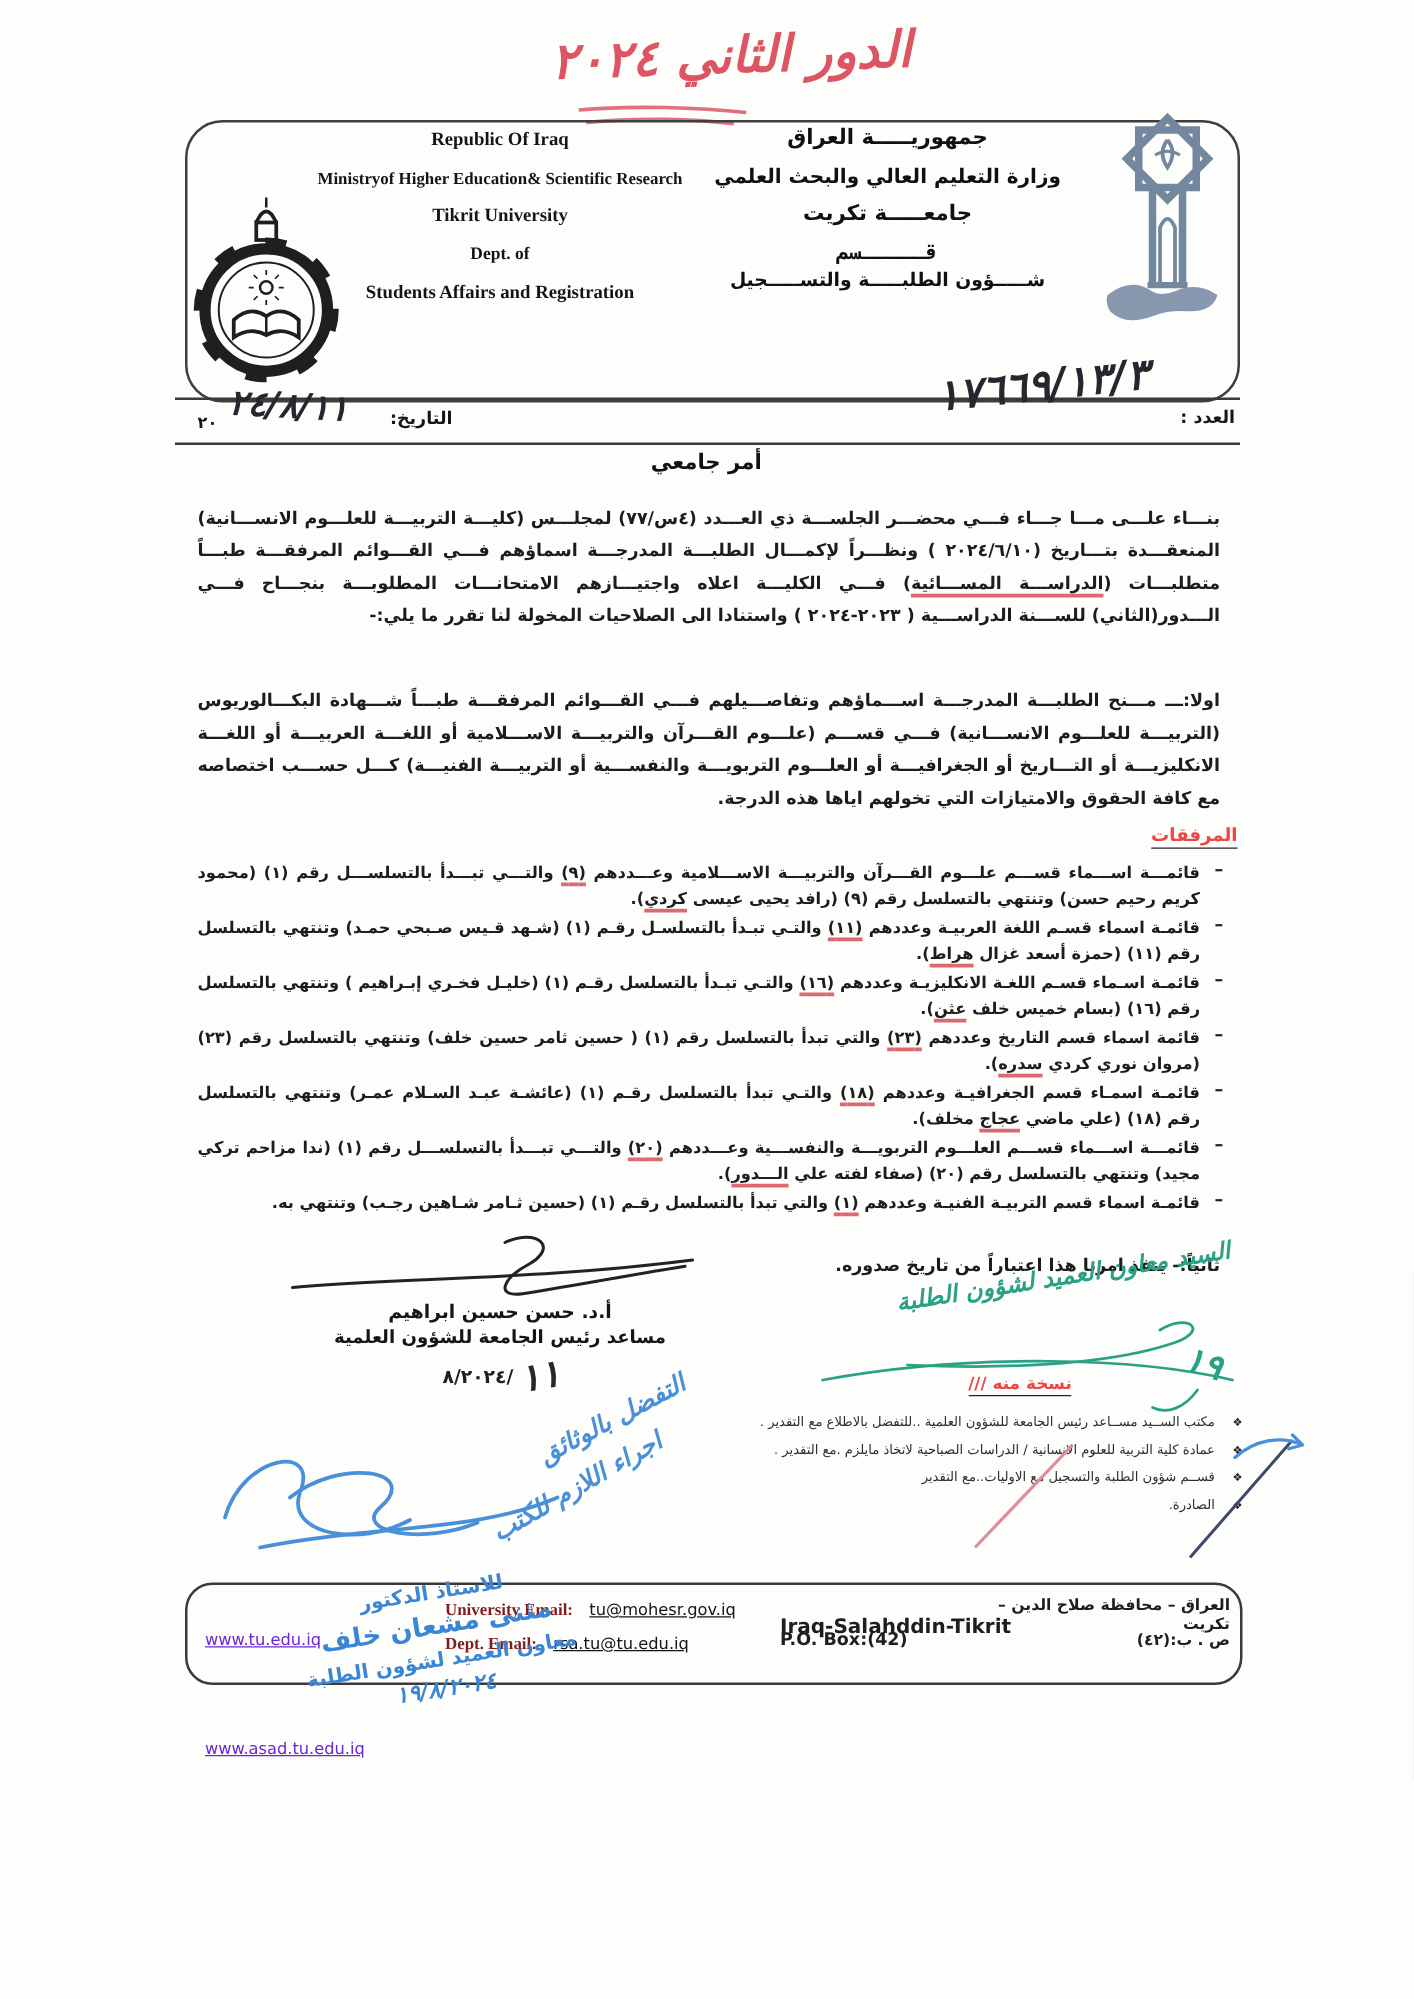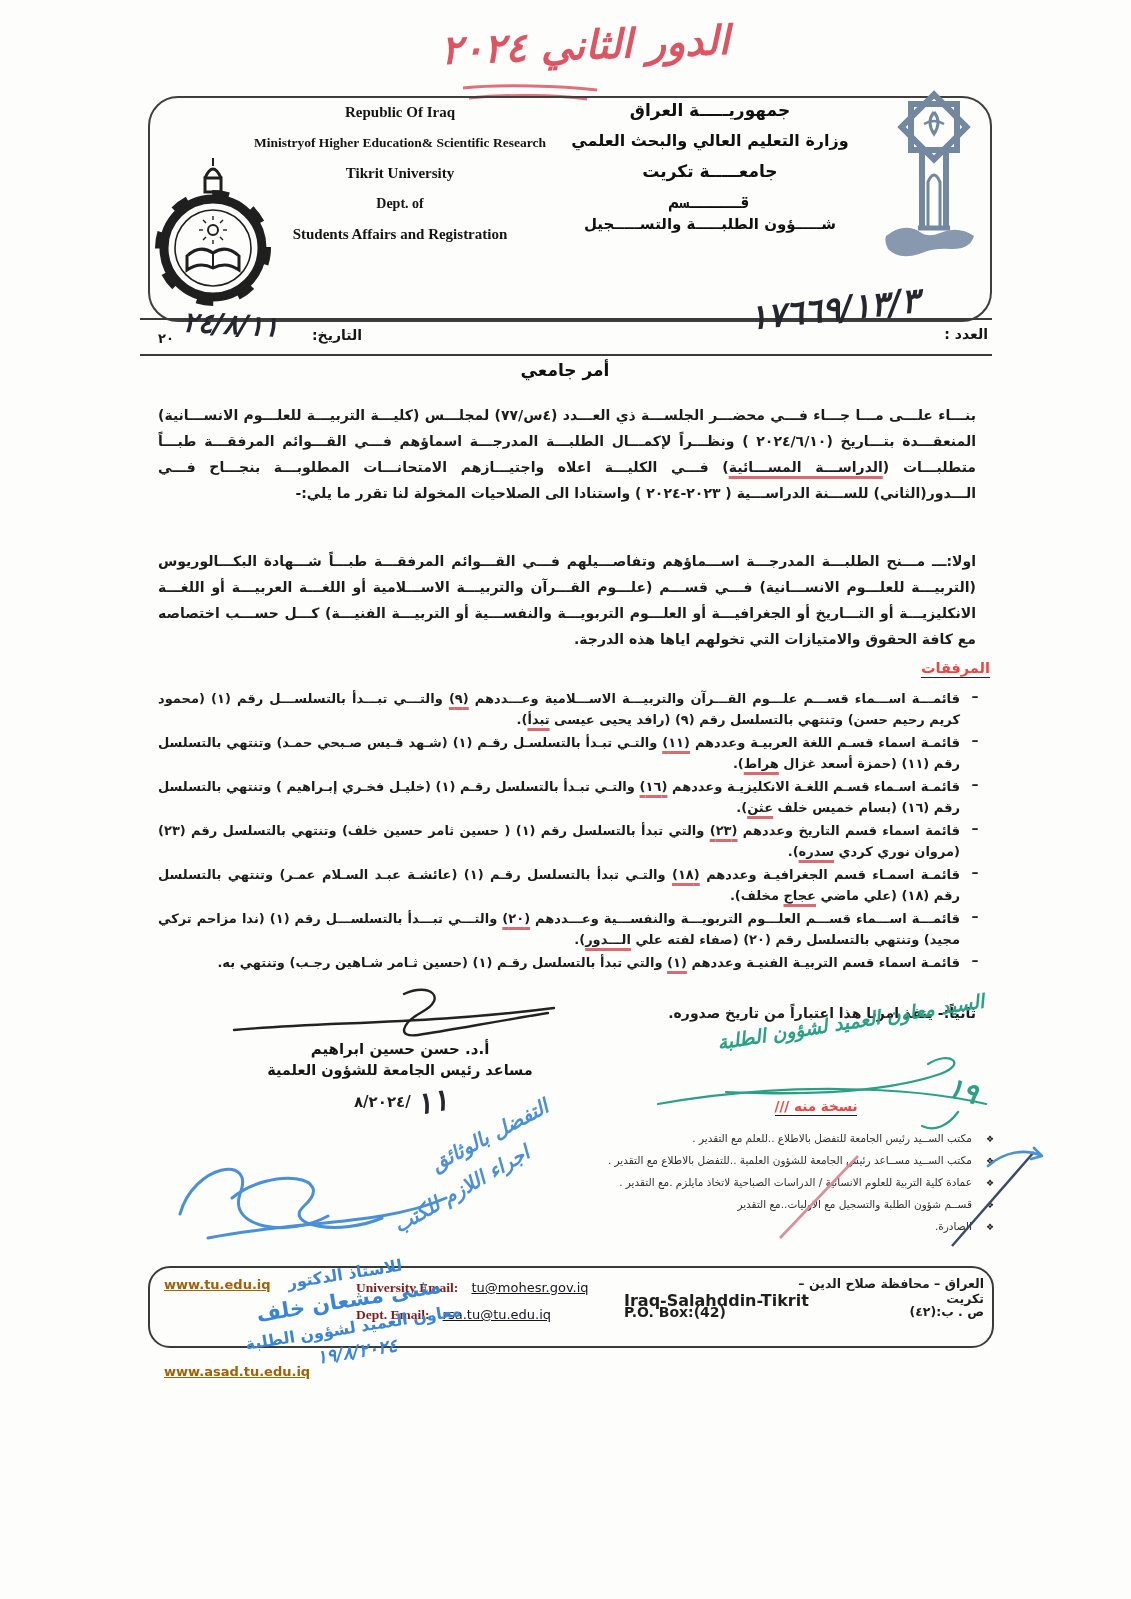--- a/index.html
+++ b/index.html
@@ -37,21 +37,21 @@
 
   .sig-line{font-weight:bold;text-align:center;color:#151515;}
 
   .green-ink{color:#2aa185;}
   .blue-ink{color:#4a90d9;}
 
   .copy-item{direction:rtl;font-size:10.5px;line-height:21px;color:#2e2e2e;text-align:right;}
   .copy-item .diamond{font-size:9px;margin-left:14px;color:#222;}
 
   .footer-box{border:2px solid #3a3a3a;border-radius:22px;}
-  .link{font-size:13px;font-weight:bold;text-decoration:underline;color:#a16207;}
+  .link{font-size:13px;font-weight:normal;text-decoration:underline;color:#6d28d9;margin-top:28px;}
   .flabel{font-family:"Liberation Serif",serif;font-weight:bold;font-size:13.5px;color:#7f1d1d;}
   .fval{font-size:13px;color:#15151d;text-align:center;}
   .underlined{text-decoration:underline;}
 
   .stamp{color:#3b85d6;text-align:center;transform:rotate(-9deg);line-height:1.45;}
 </style>
 </head>
 <body>
 
 <div id="page">
@@ -134,21 +134,21 @@
 
   <div class="abs rtl body-text" style="left:158px;top:548px;width:818px;">اولا:ـــ مـــنح الطلبـــة المدرجـــة اســـماؤهم وتفاصـــيلهم فـــي القـــوائم المرفقـــة طبـــاً شـــهادة البكـــالوريوس (التربيـــة للعلـــوم الانســـانية) فـــي قســـم (علـــوم القـــرآن والتربيـــة الاســـلامية أو اللغـــة العربيـــة أو اللغـــة الانكليزيـــة أو التـــاريخ أو الجغرافيـــة أو العلـــوم التربويـــة والنفســـية أو التربيـــة الفنيـــة) كـــل حســـب اختصاصه مع كافة الحقوق والامتيازات التي تخولهم اياها هذه الدرجة.</div>
 
   <div class="abs rtl" style="left:900px;top:658px;width:90px;text-align:right;">
     <span class="heading-underline">المرفقات</span>
   </div>
 
   <div class="abs" style="left:158px;top:688px;width:832px;">
     <div class="list-item">
       <span class="dash">–</span>
-      <div class="li-text"><span>قائمـــة اســـماء قســـم علـــوم القـــرآن والتربيـــة الاســـلامية وعـــددهم </span><span class="red-underline">(٩)</span><span> والتـــي تبـــدأ بالتسلســـل رقم (١) (محمود كريم رحيم حسن) وتنتهي بالتسلسل رقم (٩) (رافد يحيى عيسى </span><span class="red-underline">تبدأ</span><span>).</span></div>
+      <div class="li-text"><span>قائمـــة اســـماء قســـم علـــوم القـــرآن والتربيـــة الاســـلامية وعـــددهم </span><span class="red-underline">(٩)</span><span> والتـــي تبـــدأ بالتسلســـل رقم (١) (محمود كريم رحيم حسن) وتنتهي بالتسلسل رقم (٩) (رافد يحيى عيسى </span><span class="red-underline">كردي</span><span>).</span></div>
     </div>
     <div class="list-item">
       <span class="dash">–</span>
       <div class="li-text"><span>قائمـة اسماء قسـم اللغة العربيـة وعددهم </span><span class="red-underline">(١١)</span><span> والتـي تبـدأ بالتسلسـل رقـم (١) (شـهد قـيس صـبحي حمـد) وتنتهي بالتسلسل رقم (١١) (حمزة أسعد غزال </span><span class="red-underline">هراط</span><span>).</span></div>
     </div>
     <div class="list-item">
       <span class="dash">–</span>
       <div class="li-text"><span>قائمـة اسـماء قسـم اللغـة الانكليزيـة وعددهم </span><span class="red-underline">(١٦)</span><span> والتـي تبـدأ بالتسلسل رقـم (١) (خليـل فخـري إبـراهيم ) وتنتهي بالتسلسل رقم (١٦) (بسام خميس خلف </span><span class="red-underline">عثن</span><span>).</span></div>
     </div>
     <div class="list-item">
@@ -195,21 +195,20 @@
       </g>
     </svg>
     <div class="green-ink" style="position:absolute;left:320px;top:72px;font-size:28px;font-weight:bold;font-style:italic;transform:rotate(18deg);">١٩</div>
   </div>
 
   <div class="abs rtl center" style="left:756px;top:1096px;width:120px;">
     <span class="heading-underline" style="font-size:13.5px;">نسخة منه ///</span>
   </div>
 
   <div class="abs" style="left:598px;top:1128px;width:396px;">
-    <div class="copy-item"><span class="diamond">❖</span><span>مكتب الســيد رئيس الجامعة للتفضل بالاطلاع ..للعلم مع التقدير .</span></div>
     <div class="copy-item"><span class="diamond">❖</span><span>مكتب الســيد مســاعد رئيس الجامعة للشؤون العلمية ..للتفضل بالاطلاع مع التقدير .</span></div>
     <div class="copy-item"><span class="diamond">❖</span><span>عمادة كلية التربية للعلوم الانسانية / الدراسات الصباحية لاتخاذ مايلزم .مع التقدير .</span></div>
     <div class="copy-item"><span class="diamond">❖</span><span>قســم شؤون الطلبة والتسجيل مع الاوليات..مع التقدير</span></div>
     <div class="copy-item"><span class="diamond">❖</span><span>الصادرة.</span></div>
   </div>
 
   <svg class="abs" style="left:590px;top:1118px;" width="540" height="135" viewBox="0 0 540 135">
     <line x1="190" y1="120" x2="268" y2="38" stroke="#dc8f9a" stroke-width="2.6"></line>
     <line x1="362" y1="128" x2="444" y2="34" stroke="#3c4a66" stroke-width="2.4"></line>
     <path d="M398 48 C414 34 434 30 452 38 l-8 -8 m8 8 l-11 3" stroke="#4a90d9" stroke-width="2.6" fill="none" stroke-linecap="round"></path>

